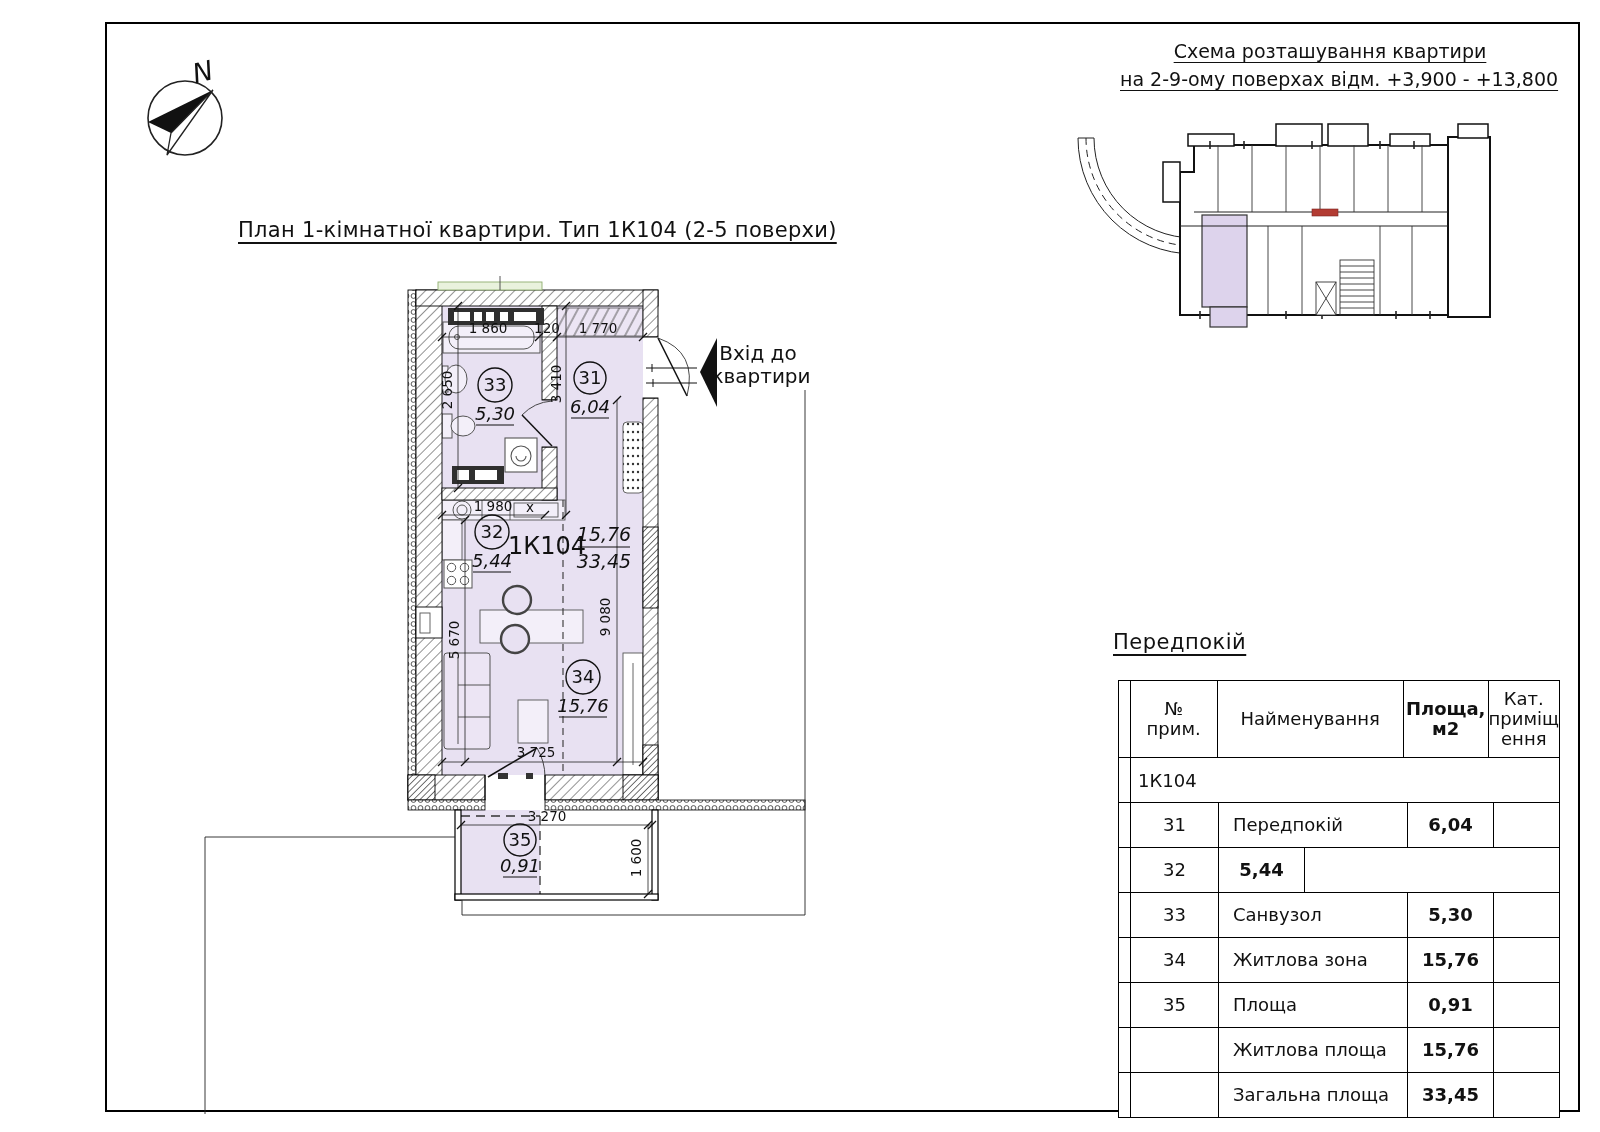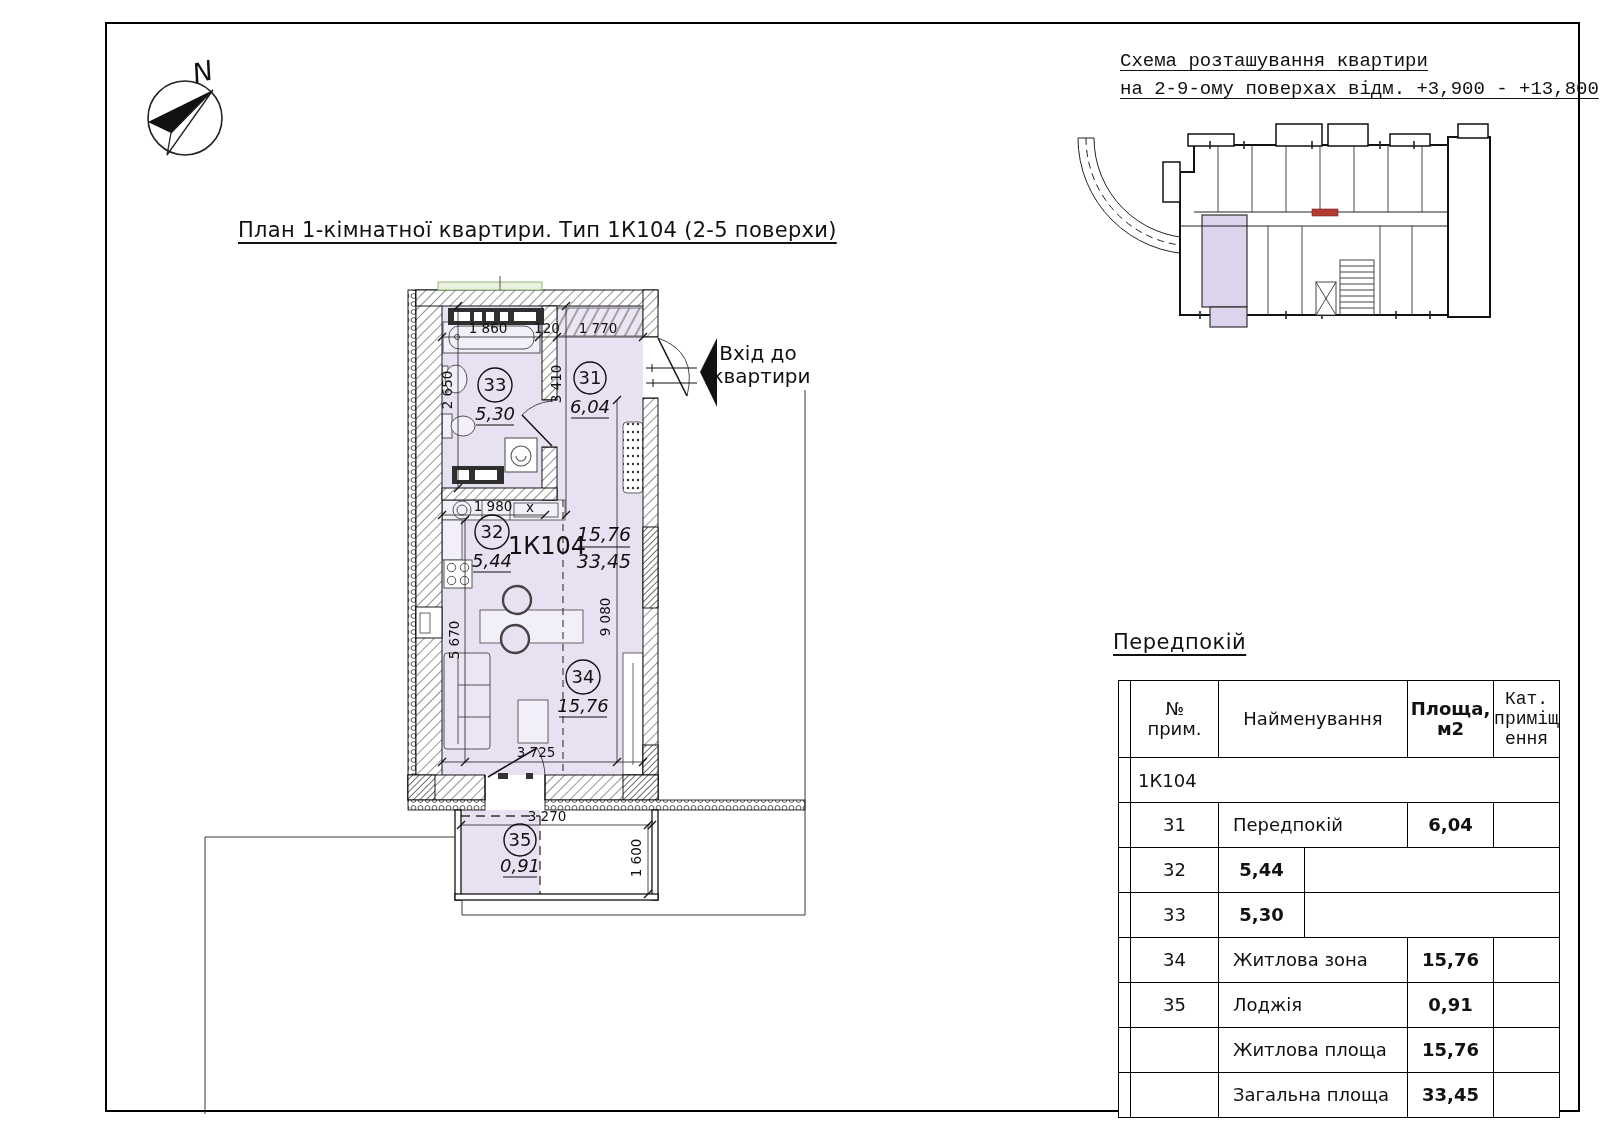--- a/index.html
+++ b/index.html
@@ -1,34 +1,34 @@
 <!DOCTYPE html>
 <html><head>
 <meta charset="utf-8">
 <style>
   html,body{margin:0;padding:0;background:#fff;}
   body{width:1600px;height:1132px;position:relative;font-family:"DejaVu Sans",sans-serif;color:#111;}
   .frame{position:absolute;left:105px;top:22px;width:1475px;height:1090px;border:2px solid #000;box-sizing:border-box;}
   .plan-title{position:absolute;left:238px;top:218px;width:560px;text-align:center;font-size:21px;
     text-decoration:underline;text-underline-offset:5px;letter-spacing:.3px;white-space:nowrap;}
-  .scheme-title{position:absolute;left:1120px;top:48px;width:420px;font-size:19px;line-height:1.45;font-family:Liberation Mono, monospace;}
+  .scheme-title{position:absolute;left:1120px;top:38px;width:420px;text-align:center;font-size:19px;line-height:1.45;}
   .scheme-title span{text-decoration:underline;text-underline-offset:4px;white-space:nowrap;}
   .expl-heading{position:absolute;left:1113px;top:630px;font-size:21px;text-decoration:underline;
     text-underline-offset:5px;letter-spacing:.5px;}
   .expl{position:absolute;left:1118px;top:680px;width:442px;border:1.6px solid #000;box-sizing:border-box;
     font-size:18px;background:#fff;}
   .erow{display:flex;align-items:stretch;border-top:1.5px solid #000;}
   .erow:first-child{border-top:none;}
   .ecell{box-sizing:border-box;display:flex;align-items:center;justify-content:center;text-align:center;
     white-space:pre-line;line-height:1.12;}
   .c0{width:12px;border-right:1.5px solid #000;}
   .c1{width:88px;border-right:1.5px solid #000;}
   .c2{width:189px;border-right:1.5px solid #000;justify-content:flex-start;text-align:right;padding-left:14px;}
   .c3{width:86px;border-right:1.5px solid #000;font-weight:bold;}
-  .c4{flex:1;font-family:Liberation Mono, monospace;}
+  .c4{flex:1;}
   .hrow{height:76px;}
   .drow{height:44px;}
   .grow{height:44px;}
   .grow .gcell{flex:1;display:flex;align-items:center;padding-left:7px;}
   svg text{fill:#111;}
   .dim{font-size:13.5px;}
   .roomnum{font-size:18px;}
   .area{font-size:18px;font-style:italic;}
   .biglabel{font-size:24px;}
   .frac{font-size:19px;font-style:italic;}
@@ -418,34 +418,35 @@
   </div>
   <div class="erow drow">
     <div class="ecell c0"></div>
     <div class="ecell c1">32</div>
     <div class="ecell c3">5,44</div>
     <div class="ecell c4"></div>
   </div>
   <div class="erow drow">
     <div class="ecell c0"></div>
     <div class="ecell c1">33</div>
+    <div class="ecell c2">Санвузол</div>
     <div class="ecell c3">5,30</div>
     <div class="ecell c4"></div>
   </div>
   <div class="erow drow">
     <div class="ecell c0"></div>
     <div class="ecell c1">34</div>
     <div class="ecell c2">Житлова зона</div>
     <div class="ecell c3">15,76</div>
     <div class="ecell c4"></div>
   </div>
   <div class="erow drow">
     <div class="ecell c0"></div>
     <div class="ecell c1">35</div>
-    <div class="ecell c2">Лоджія</div>
+    <div class="ecell c2">Площа</div>
     <div class="ecell c3">0,91</div>
     <div class="ecell c4"></div>
   </div>
   <div class="erow drow">
     <div class="ecell c0"></div>
     <div class="ecell c1"></div>
     <div class="ecell c2">Житлова площа</div>
     <div class="ecell c3">15,76</div>
     <div class="ecell c4"></div>
   </div>

